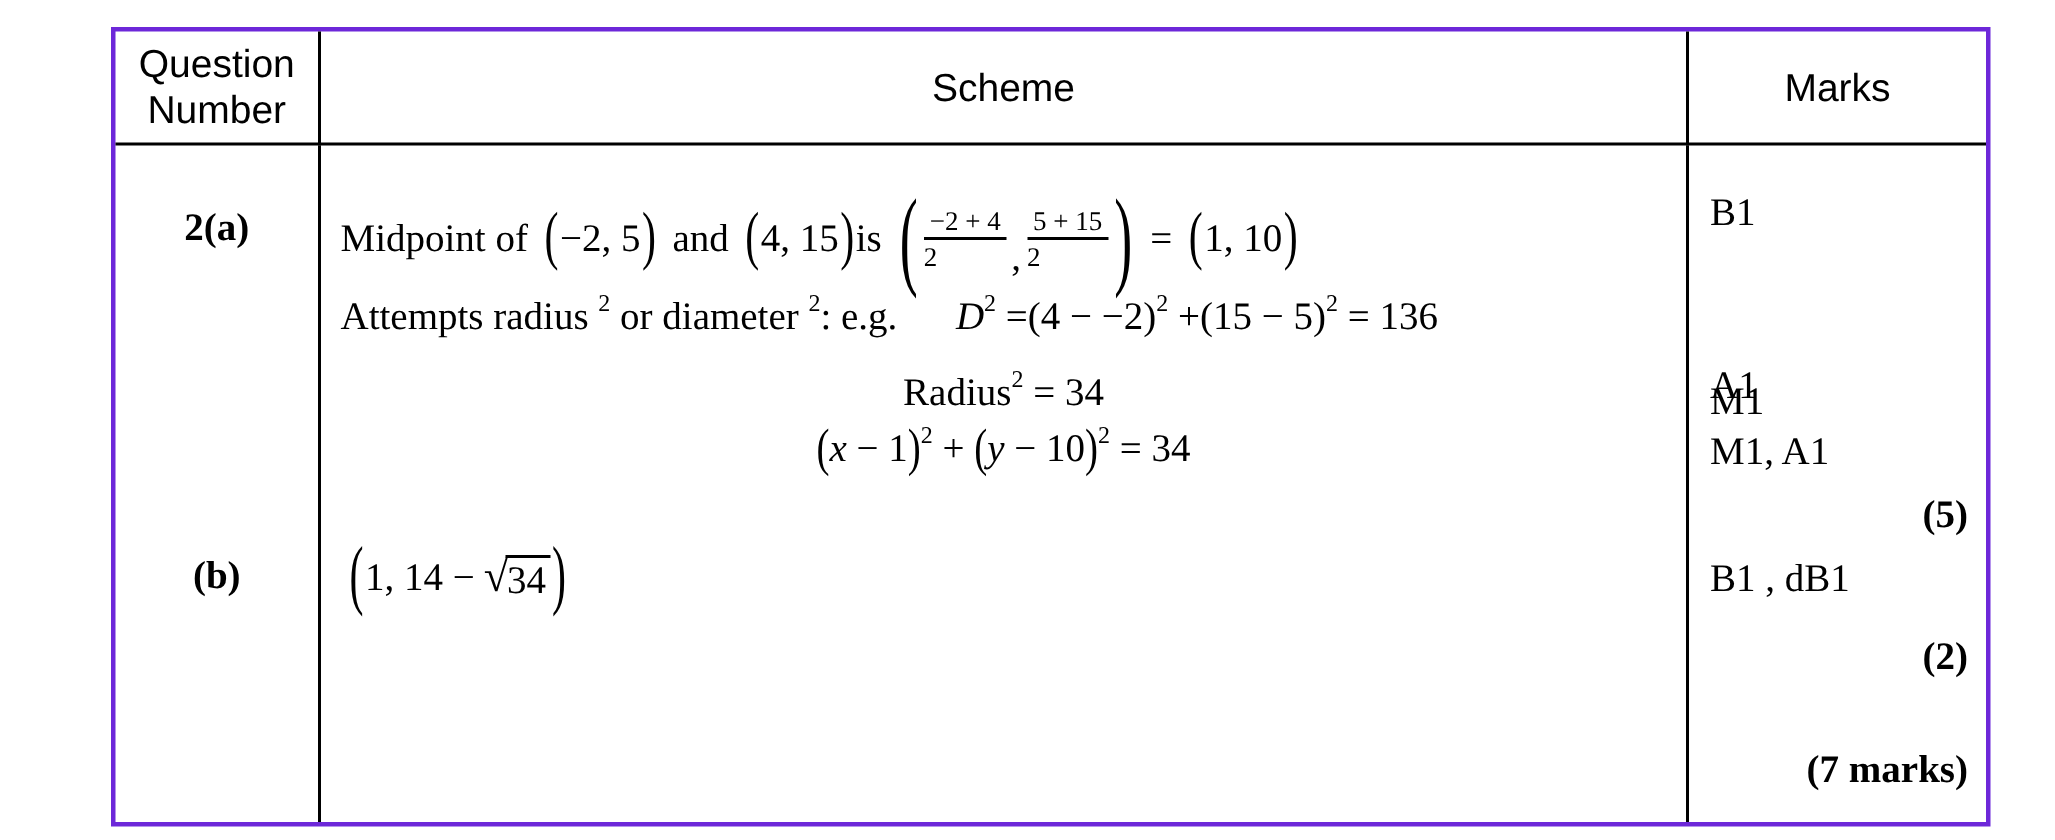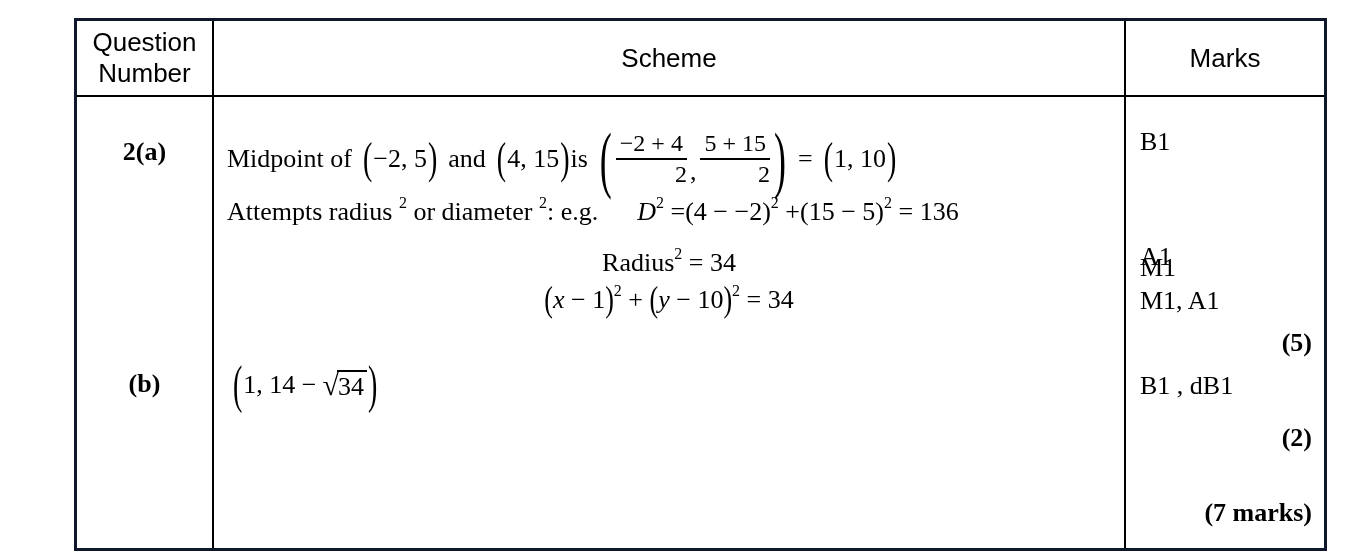--- a/index.html
+++ b/index.html
@@ -4,21 +4,21 @@
 <style>
   * { margin:0; padding:0; box-sizing:border-box; }
   html,body { background:#ffffff; }
   .page {
     position:relative; width:1370px; height:560px;
     background:#ffffff; overflow:hidden;
     font-family:"Liberation Serif", serif; color:#000;
   }
   .mtable {
     position:absolute; left:74px; top:18px; width:1253px; height:533px;
-    border:3px solid #0f172a; display:grid;
+    border:3px solid #6d28d9; display:grid;
     grid-template-columns:137px 912px 1fr;
     grid-template-rows:76px 1fr;
     background:#fff;
   }
   .cell { position:relative; }
   .br { border-right:2.5px solid #000; }
   .bb { border-bottom:2.5px solid #000; }
   .hcell {
     display:flex; align-items:center; justify-content:center;
     font-family:"Liberation Sans", sans-serif; font-size:26px; line-height:31px;
@@ -37,22 +37,22 @@
   
   .tparen { display:inline-block; font-size:28px; line-height:1;
             transform:scaleY(1.55); transform-origin:center; padding:0 1px; }
   .bigparen { display:inline-block; font-size:36px; line-height:1;
               transform:scaleY(2.05); transform-origin:center; padding:0 2px; }
   .bparen { display:inline-block; font-size:28px; line-height:1;
             transform:scaleY(1.85); transform-origin:center; padding:0 1px; }
   .sparen { display:inline-block; font-size:26px; line-height:1;
             transform:scaleY(1.35); transform-origin:center; }
   
-  .frac { display:inline-flex; flex-direction:column; align-items:flex-end;
-          font-size:24px; line-height:1.12; vertical-align:middle; margin:0 2px; }
+  .frac { display:inline-flex; flex-direction:column; align-items:flex-start;
+          font-size:18px; line-height:1.12; vertical-align:middle; margin:0 2px; }
   .frac .num { border-bottom:2px solid #000; padding:0 4px 1px 4px; }
   .frac .den { padding-top:1px; }
   .fraccomma { align-self:center; margin:26px 2px 0 1px; }
   
   .sqrt { display:inline-flex; align-items:flex-start; margin-left:6px; }
   .rt { font-size:30px; line-height:1; margin-right:-2px; }
   .radicand { border-top:2.2px solid #000; padding:2px 3px 0 1px; font-size:26px; line-height:1; }
   .gap-sm { display:inline-block; width:10px; }
   .gap-md { display:inline-block; width:26px; }
 </style>

